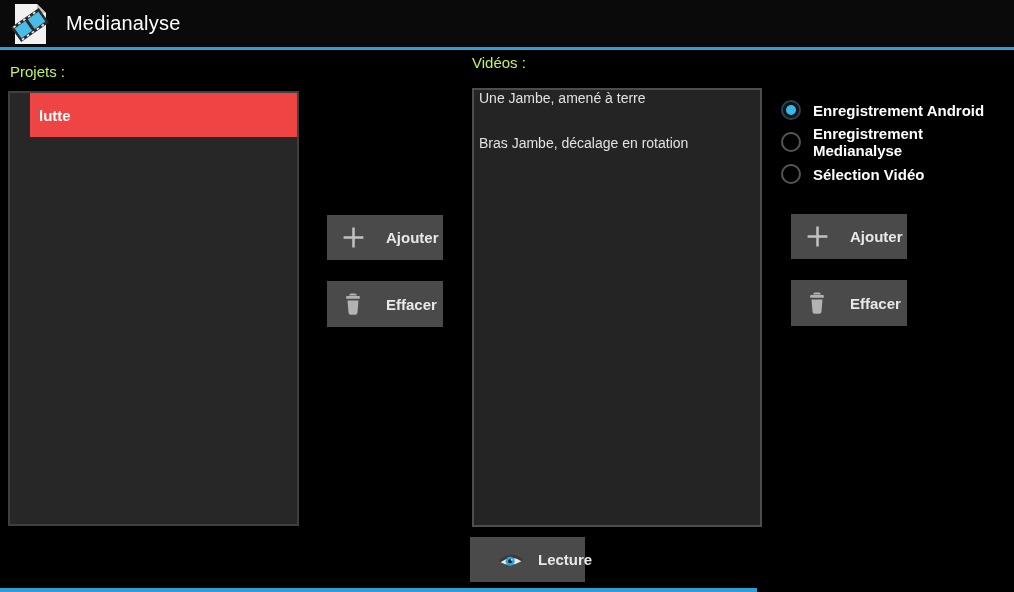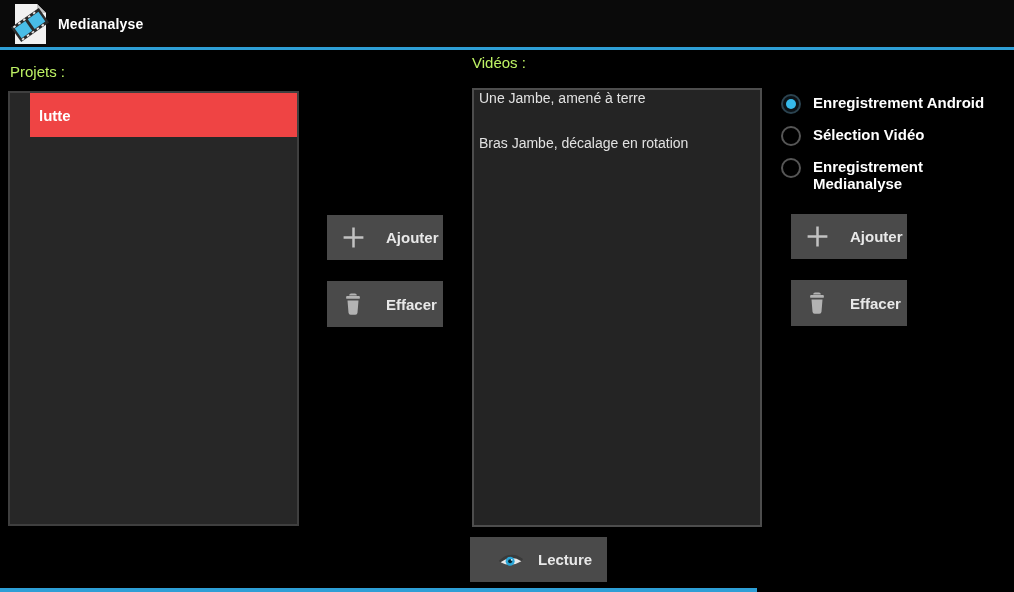--- a/index.html
+++ b/index.html
@@ -6,21 +6,21 @@
   body{
     width:1014px;height:592px;position:relative;overflow:hidden;
     background:#000;color:#fff;
     font-family:"Liberation Sans","DejaVu Sans",sans-serif;
     -webkit-font-smoothing:antialiased;
   }
   
   .actionbar{position:absolute;left:0;top:0;width:1014px;height:47px;background:#0a0a0a;
     display:flex;align-items:center;}
   .appicon{width:40px;height:42px;margin-left:10px;}
-  .apptitle{margin-left:8px;font-size:14px;font-weight:bold;color:#fff;letter-spacing:.2px;}
+  .apptitle{margin-left:16px;font-size:20px;font-weight:normal;color:#fff;letter-spacing:.2px;}
   .accent-underline{position:absolute;left:0;top:47px;width:1014px;height:3px;background:#2e9fd6;}
 
   
   .sec-label{position:absolute;font-size:15px;color:#bef264;}
   .lbl-projects{left:10px;top:63px;}
   .lbl-videos{left:472px;top:54px;}
 
   
   .listbox{position:absolute;box-sizing:border-box;background:#272727;border:2px solid #3f3f3f;}
   .list-projects{left:8px;top:91px;width:291px;height:435px;}
@@ -30,26 +30,26 @@
   .video-row{height:45px;display:flex;align-items:flex-start;padding:0 5px;font-size:14px;color:#e2e2e2;}
 
   
   .btn{position:absolute;width:116px;height:45px;background:#4a4a4a;display:flex;align-items:center;
     padding-left:13px;box-sizing:border-box;cursor:pointer;color:#e8e8e8;font-size:15px;font-weight:bold;}
   .btn .ic{width:26px;height:26px;margin-right:20px;display:flex;align-items:center;justify-content:center;flex:0 0 auto;}
   .btn-add-project{left:327px;top:215px;}
   .btn-del-project{left:327px;top:281px;height:46px;}
   .btn-add-video{left:791px;top:214px;}
   .btn-del-video{left:791px;top:280px;height:46px;}
-  .btn-play{left:470px;top:537px;width:137px;padding-left:28px;}
+  .btn-play{left:470px;top:537px;width:115px;padding-left:28px;}
   .btn-play .ic{margin-right:14px;}
 
   
   .radios{position:absolute;left:781px;top:94px;}
-  .radio-row{height:32px;display:flex;cursor:pointer;}
+  .radio-row{height:32px;display:flex;align-items:center;cursor:pointer;}
   .radio{position:relative;width:20px;height:20px;border-radius:50%;
     border:2px solid #565656;box-sizing:border-box;margin-right:12px;flex:0 0 auto;}
   .radio.on{border-color:#2b4350;background:#0c1216;}
   .radio.on::after{content:'';position:absolute;left:3px;top:3px;width:10px;height:10px;
     border-radius:50%;background:#36b9ea;}
   .radio-label{font-size:15px;font-weight:bold;color:#fff;}
 
   
   .bottom-strip{position:absolute;left:0;top:588px;width:757px;height:4px;background:#2e9fd6;}
 </style>
@@ -116,25 +116,25 @@
   </div>
 </div>
 
 <div class="radios">
   <div class="radio-row">
     <span class="radio on"></span>
     <span class="radio-label">Enregistrement Android</span>
   </div>
   <div class="radio-row">
     <span class="radio"></span>
-    <span class="radio-label">Sélection Vidéo</span>
+    <span class="radio-label">Enregistrement Medianalyse</span>
   </div>
   <div class="radio-row">
     <span class="radio"></span>
-    <span class="radio-label">Enregistrement Medianalyse</span>
+    <span class="radio-label">Sélection Vidéo</span>
   </div>
 </div>
 
 <div class="btn btn-add-video">
   <span class="ic">
     <svg width="25" height="25" viewBox="0 0 24 24">
         <path d="M12 2.5 V21.5 M2.5 12 H21.5" stroke="#c2c2c2" stroke-width="2.4" fill="none"></path>
       </svg>
   </span>
   <span>Ajouter</span>

